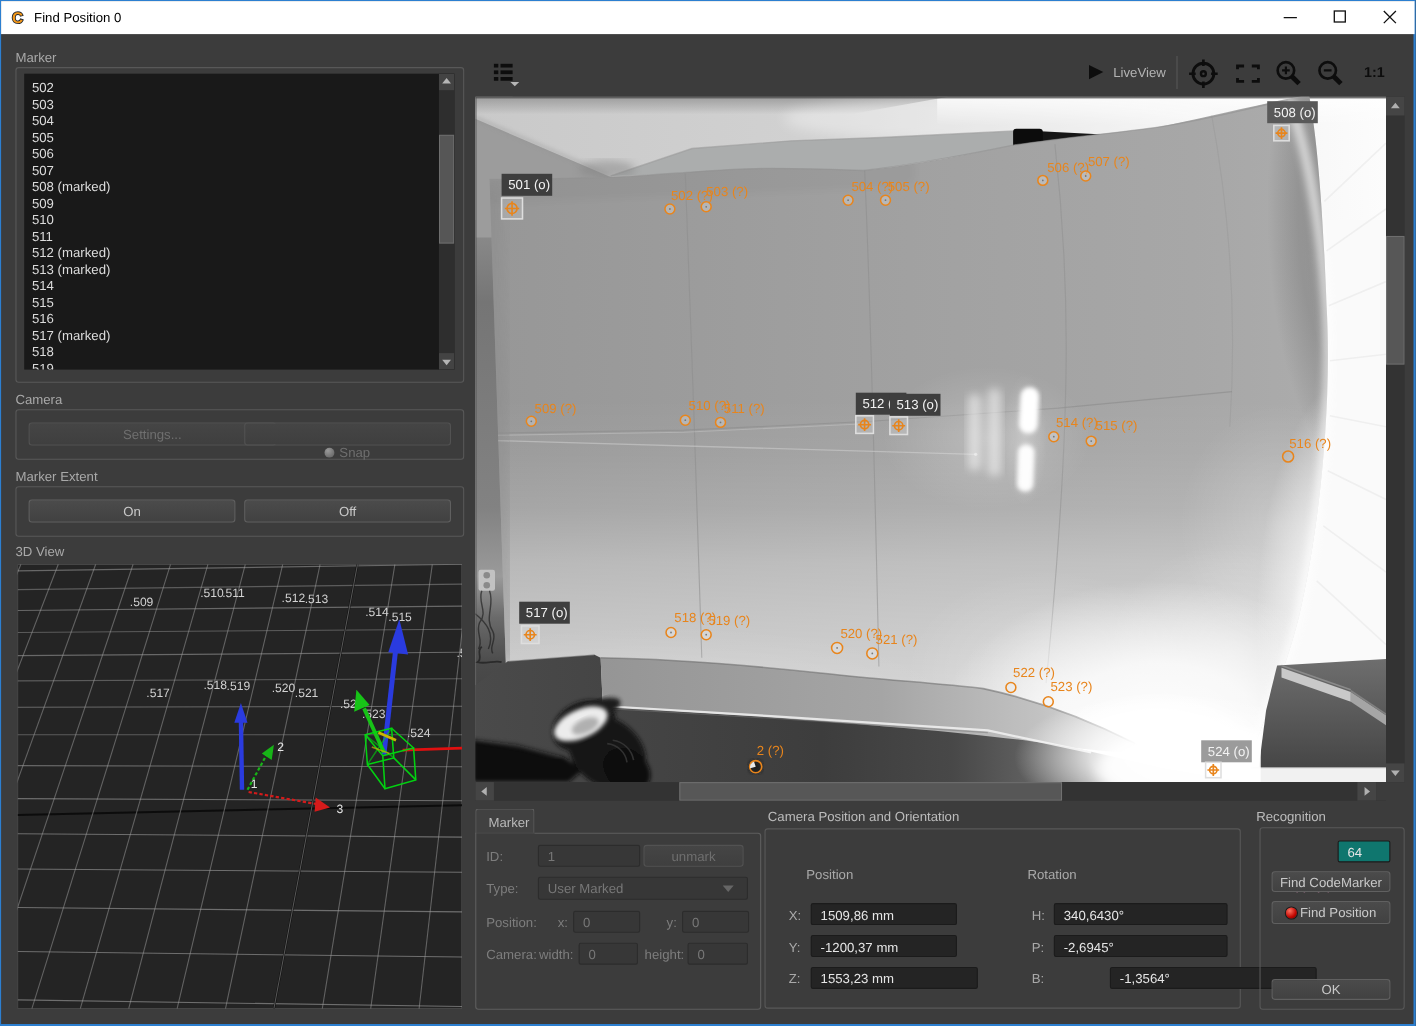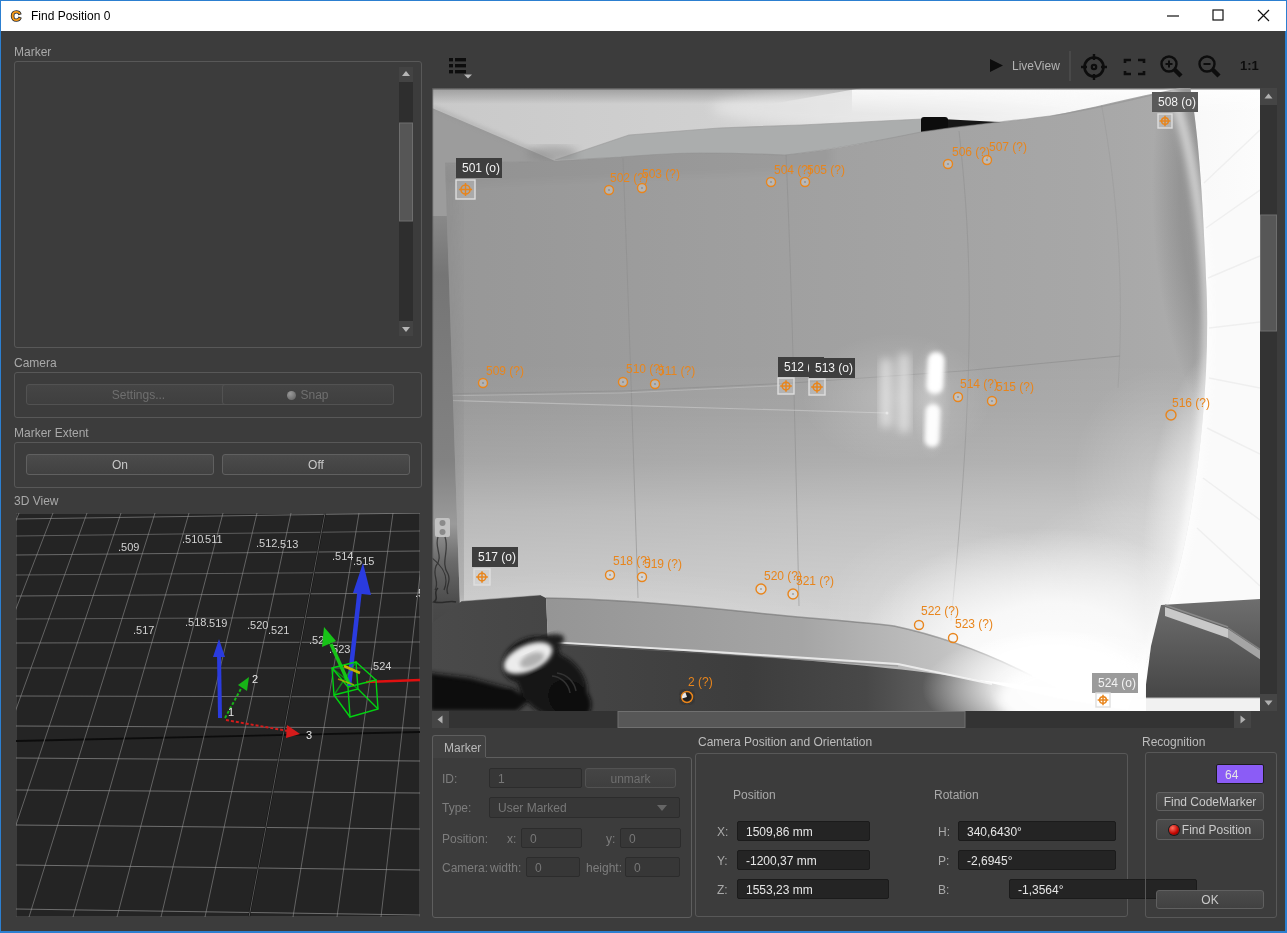--- a/index.html
+++ b/index.html
@@ -23,34 +23,37 @@
 </svg>
 <div class="abs title-text">Find Position 0</div>
 <svg class="abs" style="left:1160px;top:6px" width="120" height="18" viewBox="0 0 120 18">
  <path d="M6 9 H18" stroke="#111" stroke-width="1.2" fill="none"></path>
  <rect x="52" y="3" width="10" height="10" stroke="#111" stroke-width="1.2" fill="none"></rect>
  <path d="M97 3 L108 14 M108 3 L97 14" stroke="#111" stroke-width="1.2" fill="none"></path>
 </svg>
 
 <div class="abs lbl" style="left:13px;top:44px">Marker</div>
 <div class="abs grp" style="left:13px;top:60px;width:408px;height:287px"></div>
+<div class="abs list" style="left:21px;top:66px;width:391px;height:269px;overflow:hidden">
+502<br>503<br>504<br>505<br>506<br>507<br>508 (marked)<br>509<br>510<br>511<br>512 (marked)<br>513 (marked)<br>514<br>515<br>516<br>517 (marked)<br>518<br>519
+</div>
 
 <div class="abs" style="left:398px;top:66px;width:14px;height:269px;background:#2e2e2e"></div>
 <svg class="abs" style="left:398px;top:66px" width="14" height="269" viewBox="0 0 14 269">
  <rect x="0" y="0" width="14" height="15" fill="#434343"></rect>
  <path d="M3 9 L7 4 L11 9 Z" fill="#b5b5b5"></path>
  <rect x="0" y="254" width="14" height="15" fill="#434343"></rect>
  <path d="M3 260 L7 265 L11 260 Z" fill="#b5b5b5"></path>
  <rect x="0.5" y="56" width="13" height="98" fill="#565656" stroke="#6e6e6e" stroke-width="1"></rect>
 </svg>
 
 <div class="abs lbl" style="left:13px;top:355px">Camera</div>
 <div class="abs grp" style="left:13px;top:371px;width:408px;height:46px"></div>
 <div class="abs btn dis" style="left:25px;top:383px;width:225px;height:21px;padding-top:3px">Settings...</div>
-<div class="abs btn dis" style="left:221px;top:383px;width:172px;height:21px;padding-top:3px"><span style="display:inline-block;width:9px;height:9px;border-radius:50%;background:radial-gradient(circle at 35% 30%,#9a9a9a,#5c5c5c);margin-right:4px;vertical-align:-1px"></span>Snap</div>
+<div class="abs btn dis" style="left:221px;top:383px;width:188px;height:21px;padding-top:19px"><span style="display:inline-block;width:9px;height:9px;border-radius:50%;background:radial-gradient(circle at 35% 30%,#9a9a9a,#5c5c5c);margin-right:4px;vertical-align:-1px"></span>Snap</div>
 
 <div class="abs lbl" style="left:13px;top:425px">Marker Extent</div>
 <div class="abs grp" style="left:13px;top:441px;width:408px;height:46px"></div>
 <div class="abs btn" style="left:25px;top:453px;width:188px;height:21px;padding-top:3px">On</div>
 <div class="abs btn" style="left:221px;top:453px;width:188px;height:21px;padding-top:3px">Off</div>
 
 <div class="abs lbl" style="left:13px;top:493px">3D View</div>
 
 <svg class="abs" style="left:15px;top:512px" width="404" height="404" viewBox="0 0 404 404">
  <rect width="404" height="404" fill="#242424" stroke="#555" stroke-width="1"></rect>
@@ -529,18 +532,18 @@
 <div class="abs lbl" style="left:937px;top:853px">P:</div>
 <div class="abs inpd" style="left:957px;top:849px;width:158px;height:20px">-2,6945°</div>
 <div class="abs lbl" style="left:716px;top:882px">Z:</div>
 <div class="abs inpd" style="left:736px;top:878px;width:152px;height:20px">1553,23 mm</div>
 <div class="abs lbl" style="left:937px;top:882px">B:</div>
 <div class="abs inpd" style="left:1008px;top:878px;width:188px;height:20px">-1,3564°</div>
 
 <div class="abs lbl" style="left:1141px;top:734px;color:#bcbcbc">Recognition</div>
 <div class="abs grp" style="left:1144px;top:751px;width:132px;height:166px"></div>
 <div class="abs lbl" style="left:1157px;top:799px;color:#f9a8d4">Threshold:</div>
-<div class="abs inpd" style="left:1215px;top:763px;width:48px;height:20px;background:#8b5cf6">64</div>
+<div class="abs inpd" style="left:1215px;top:763px;width:48px;height:20px;background:#0f766e">64</div>
 <div class="abs btn" style="left:1155px;top:791px;width:108px;height:19px;padding-top:2px">Find CodeMarker</div>
 <div class="abs btn" style="left:1155px;top:818px;width:108px;height:21px;padding-top:3px"><span style="display:inline-block;width:10px;height:10px;border-radius:50%;background:radial-gradient(circle at 35% 30%,#ff7060,#c00500 60%,#600);box-shadow:0 0 0 1px #1a1a1a;margin-right:3px;vertical-align:-1px"></span>Find Position</div>
 <div class="abs btn" style="left:1155px;top:889px;width:108px;height:19px;padding-top:2px">OK</div>
 
 </div>
 
 </body></html>

